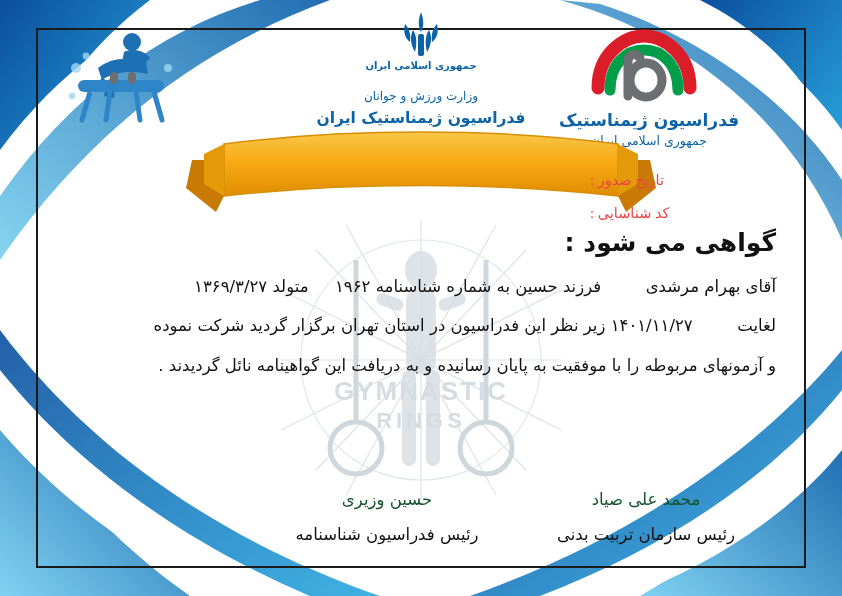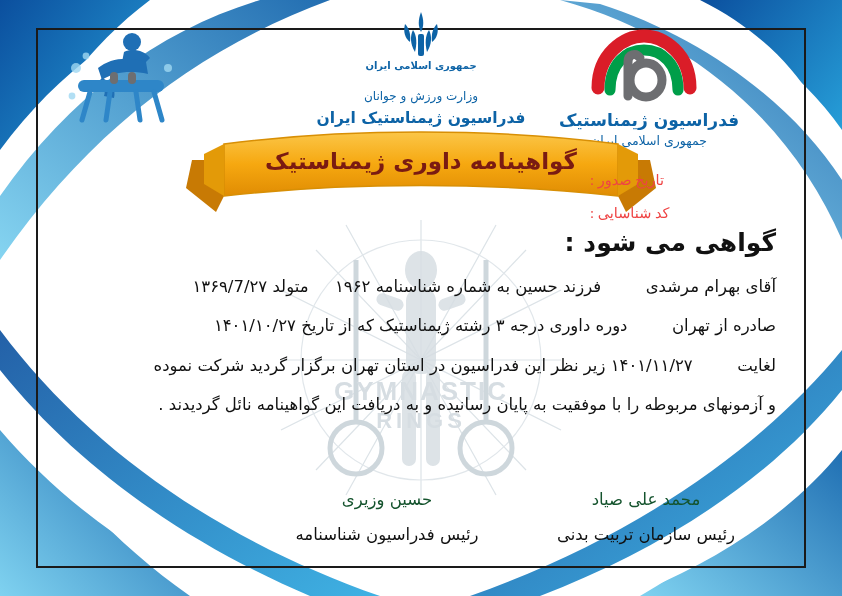--- a/index.html
+++ b/index.html
@@ -327,41 +327,35 @@
         <stop offset="50%" stop-color="#f6a810"></stop>
         <stop offset="100%" stop-color="#e08c03"></stop>
       </linearGradient>
     </defs>
     <path d="M6,34 L40,34 L26,54 L46,54 L30,86 L0,62 Z" fill="#c87a04"></path>
     <path d="M464,34 L430,34 L444,54 L424,54 L440,86 L470,62 Z" fill="#c87a04"></path>
     <path d="M38,18 C160,2 310,2 432,18 L432,70 C310,56 160,56 38,70 Z" fill="url(#gor)" stroke="#d88f05" stroke-width="1.5"></path>
     <path d="M38,18 L38,70 L18,58 L18,28 Z" fill="#e39a08"></path>
     <path d="M432,18 L432,70 L452,58 L452,28 Z" fill="#e39a08"></path>
   </svg>
-  <div class="ribbon-title">گواهینامه  داوری ژیمناستیک</div>
 
   <div class="meta">
     <div class="meta-row">تاریخ صدور :</div>
     <div class="meta-row">کد شناسایی :</div>
   </div>
 
   <div class="cert-heading">گواهی می شود :</div>
 
   <div class="body-text">
     <div class="body-line">
       <span>آقای بهرام  مرشدی</span>
       <span class="gap-lg"></span>
       <span>فرزند  حسین  به شماره شناسنامه  ۱۹۶۲</span>
       <span class="gap"></span>
-      <span>متولد  ۱۳۶۹/7/۲۷</span>
-    </div>
-    <div class="body-line">
-      <span>صادره از تهران</span>
-      <span class="gap-lg"></span>
-      <span>دوره داوری درجه ۳  رشته ژیمناستیک که از تاریخ  ۱۴۰۱/۱۰/۲۷</span>
+      <span>متولد  ۱۳۶۹/۳/۲۷</span>
     </div>
     <div class="body-line">
       <span>لغایت</span>
       <span class="gap-lg"></span>
       <span>۱۴۰۱/۱۱/۲۷  زیر نظر این فدراسیون در استان تهران  برگزار گردید شرکت نموده</span>
     </div>
     <div class="body-line">و آزمونهای مربوطه را با موفقیت به پایان رسانیده و به دریافت این گواهینامه نائل گردیدند .</div>
   </div>
 
   <div class="sig sig-center">

